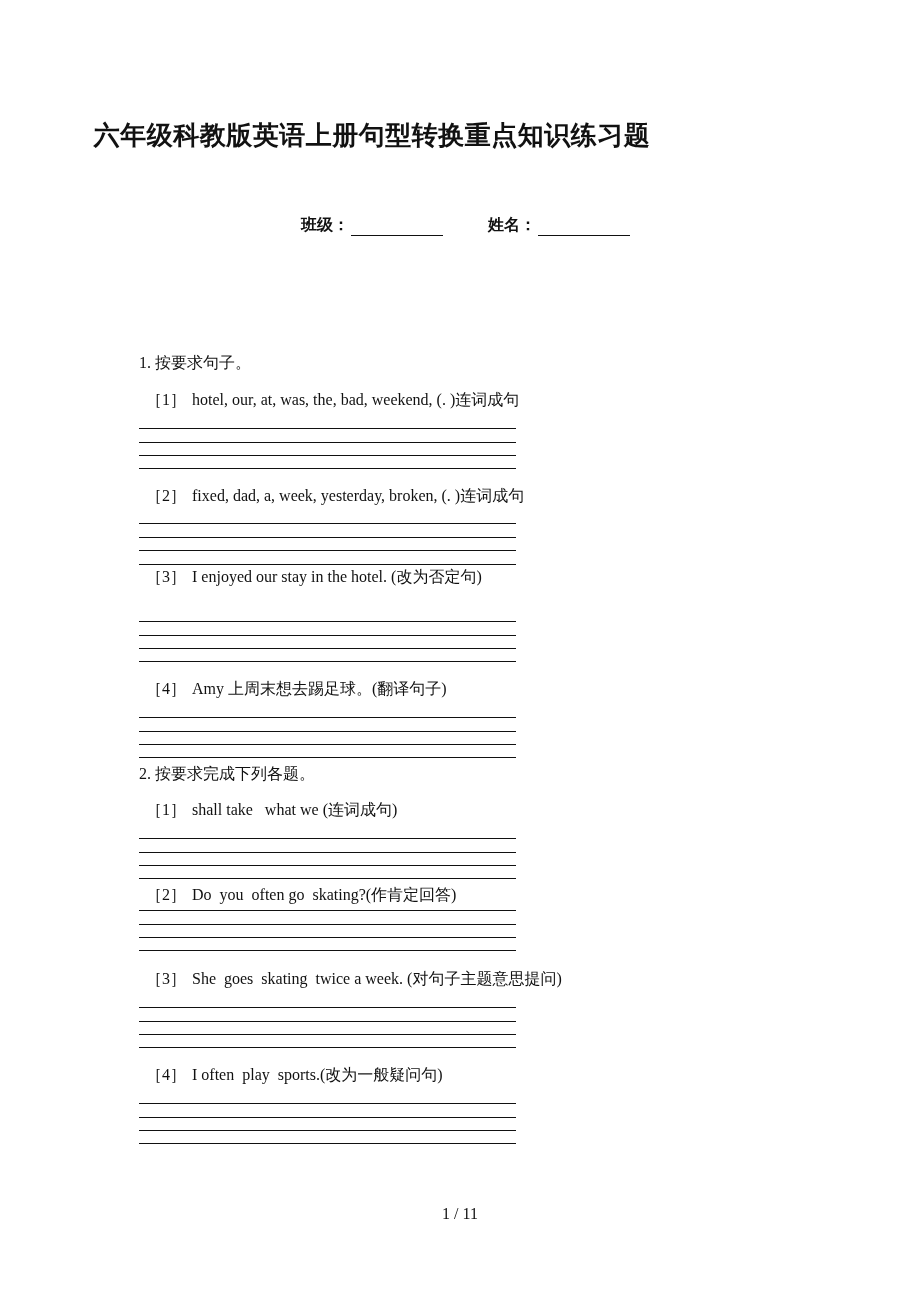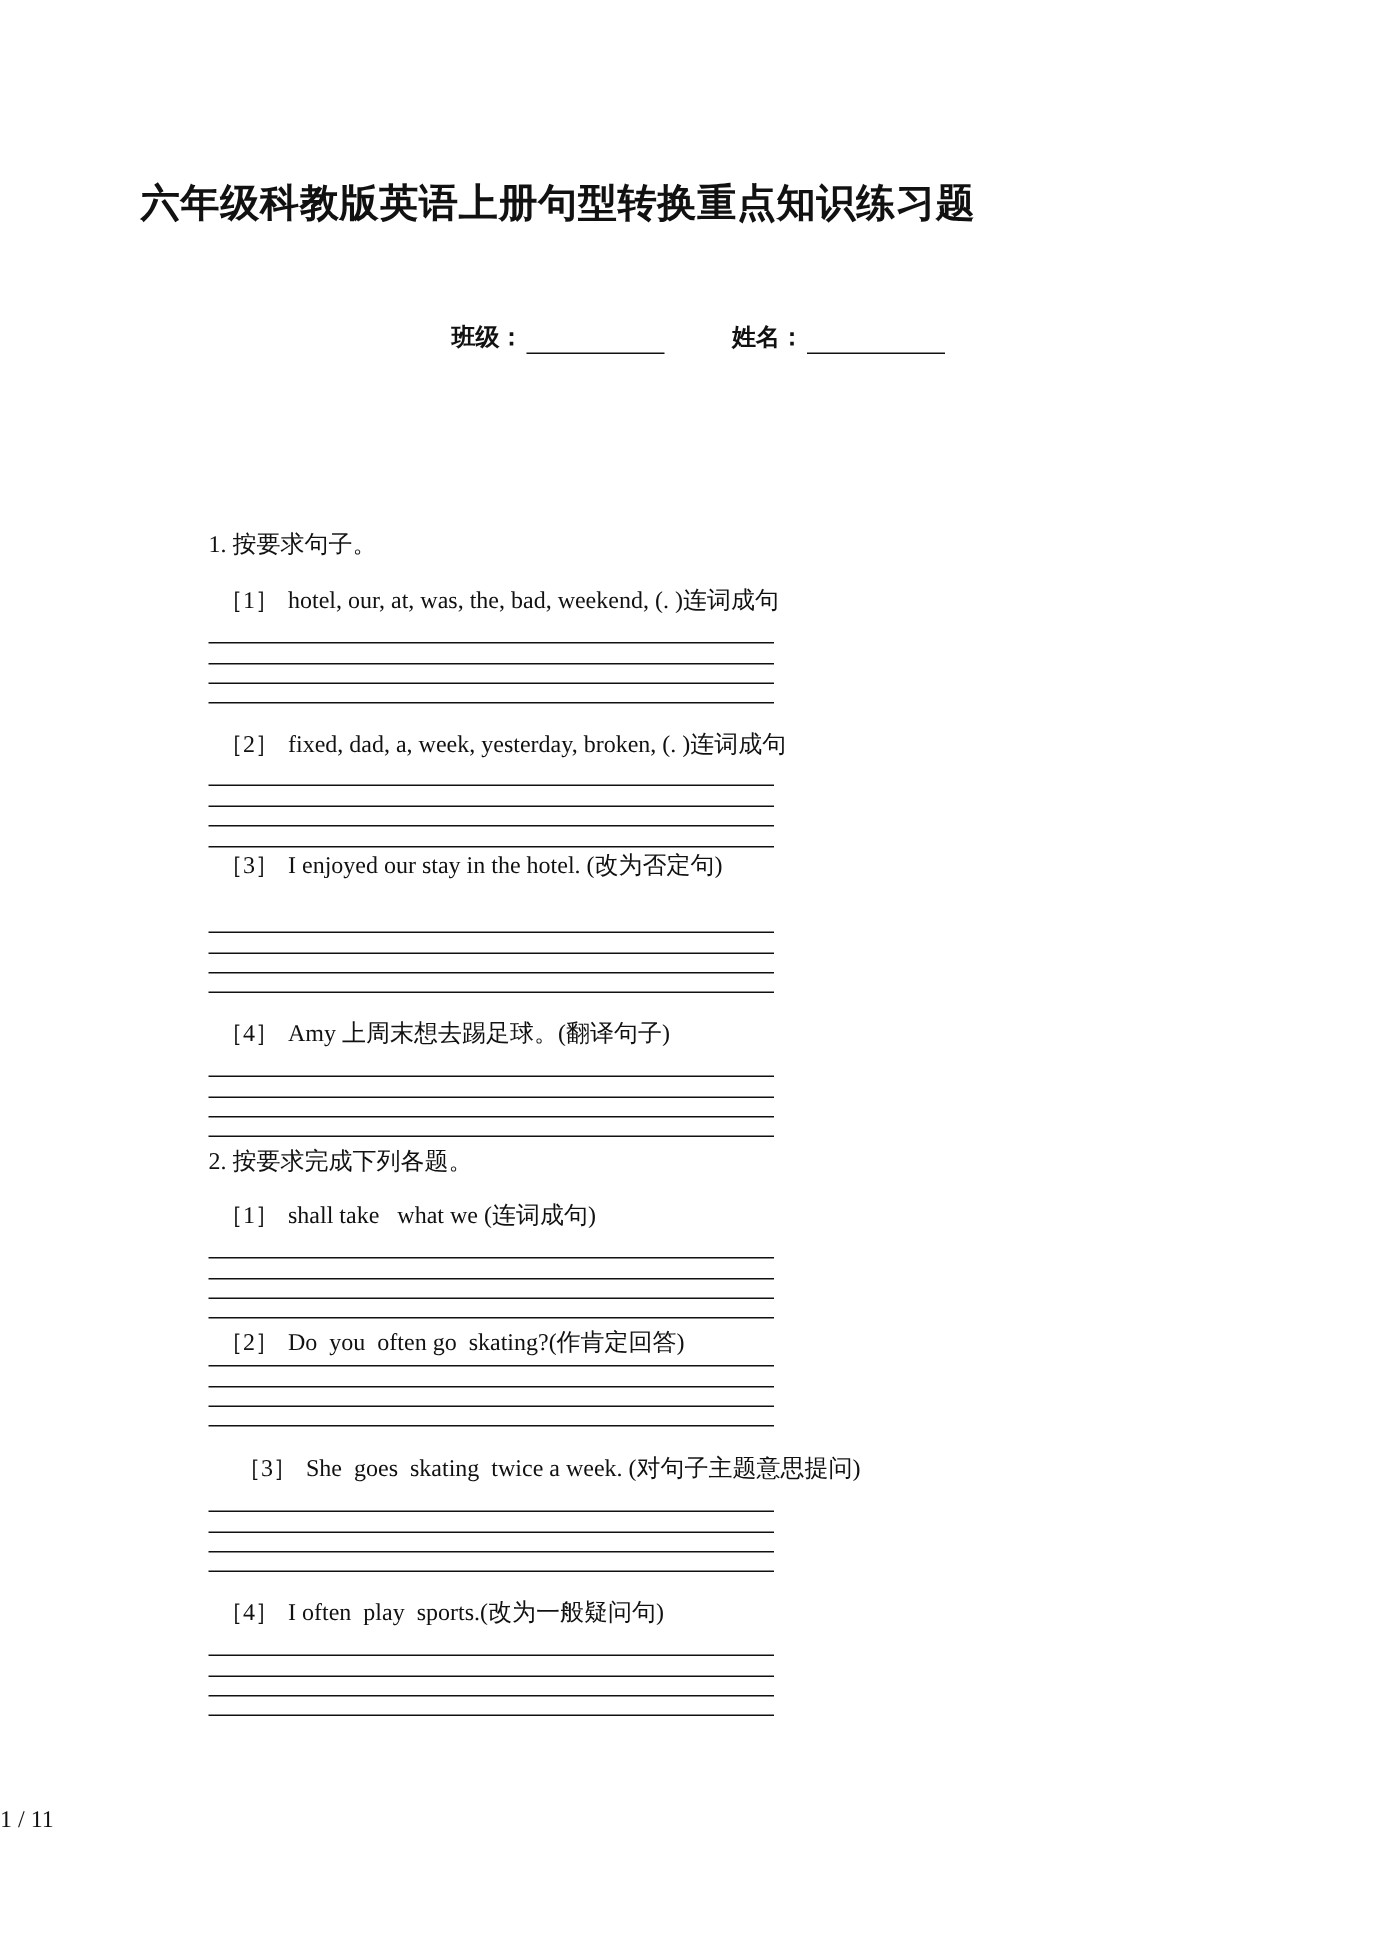--- a/index.html
+++ b/index.html
@@ -7,21 +7,21 @@
          font-family:"Liberation Serif","DejaVu Serif",serif; color:#111; }
   .abs { position:absolute; white-space:nowrap; }
   .title { left:0; width:744px; top:118px; text-align:center; font-size:26px; font-weight:bold;
            font-family:"DejaVu Sans","Liberation Sans",sans-serif; letter-spacing:0.5px; color:#111; }
   .field { top:215px; font-size:16px; font-weight:bold; font-family:"DejaVu Sans","Liberation Sans",sans-serif; }
   .field .blank { display:inline-block; width:92px; border-bottom:1.3px solid #111; height:16px; vertical-align:bottom; margin-left:2px; }
   .section { left:139px; font-size:16px;text-align:center; }
   .item { left:146px; font-size:16px; }
   .item .num { margin-right:6px; }
   .rule { position:absolute; left:139px; width:377px; height:0; border-top:1.3px solid #111; }
-  .pagenum { left:0; width:920px; text-align:left; top:1205px; font-size:16px; }
+  .pagenum { left:0; width:920px; text-align:center; top:1205px; font-size:16px; }
 </style>
 </head>
 <body>
 
 <div class="abs title">六年级科教版英语上册句型转换重点知识练习题</div>
 
 <div class="abs field" style="left:301px;">
   <span>班级：</span><span class="blank"></span>
 </div>
 <div class="abs field" style="left:488px;">
@@ -73,21 +73,21 @@
 <div class="rule" style="top:878px;"></div>
 
 <div class="abs item" style="top:885px;">
   <span class="num">［2］</span><span style="white-space:pre;">Do  you  often go  skating?(作肯定回答)</span>
 </div>
 <div class="rule" style="top:910px;"></div>
 <div class="rule" style="top:924px;"></div>
 <div class="rule" style="top:937px;"></div>
 <div class="rule" style="top:950px;"></div>
 
-<div class="abs item" style="top:969px;margin-left:12px;">
+<div class="abs item" style="top:969px;">
   <span class="num">［3］</span><span style="white-space:pre;">She  goes  skating  twice a week. (对句子主题意思提问)</span>
 </div>
 <div class="rule" style="top:1007px;"></div>
 <div class="rule" style="top:1021px;"></div>
 <div class="rule" style="top:1034px;"></div>
 <div class="rule" style="top:1047px;"></div>
 
 <div class="abs item" style="top:1065px;">
   <span class="num">［4］</span><span style="white-space:pre;">I often  play  sports.(改为一般疑问句)</span>
 </div>

